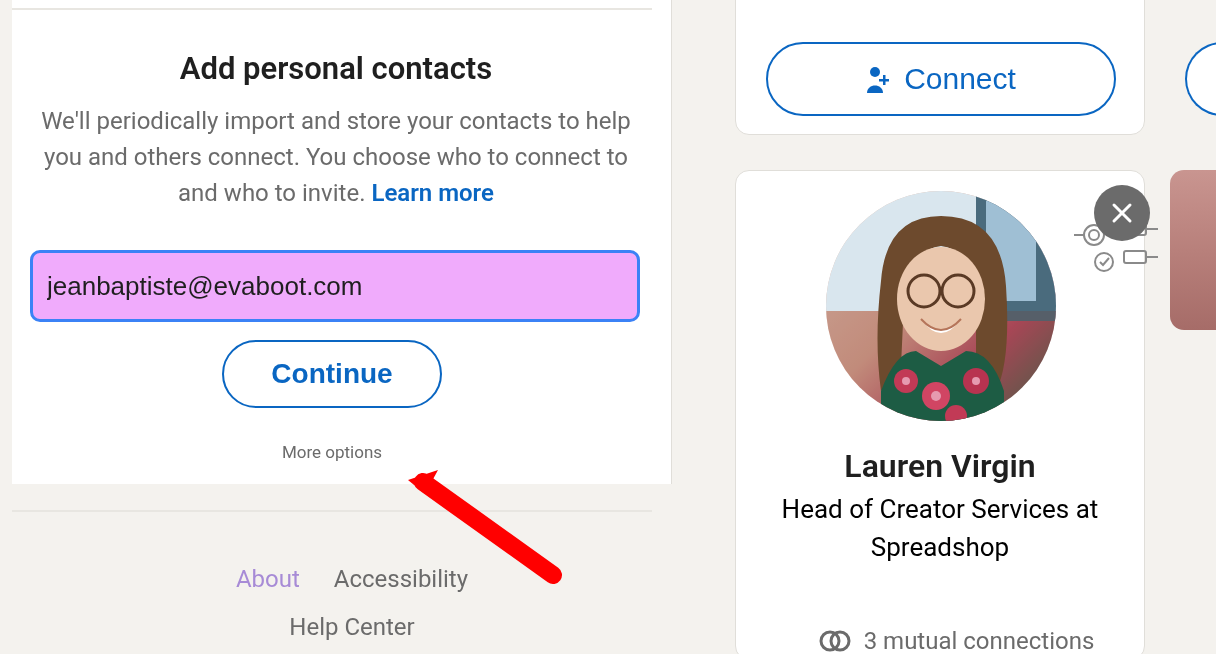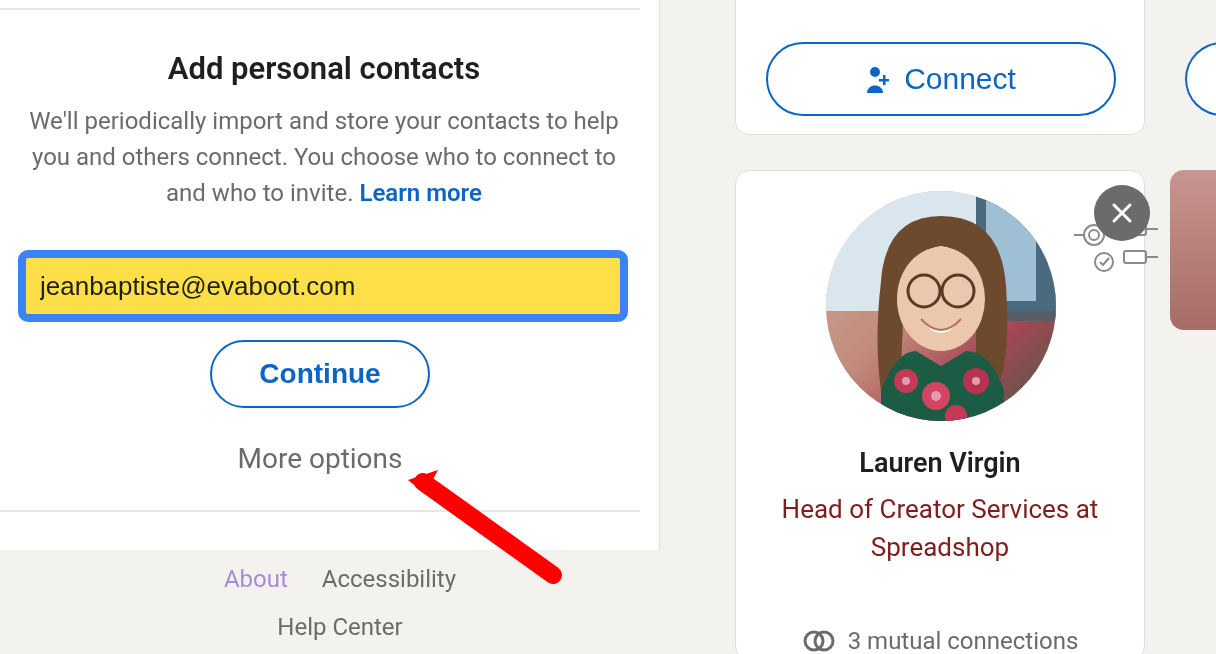--- a/index.html
+++ b/index.html
@@ -8,24 +8,24 @@
     background: #f4f2ee;
     width: 1216px;
     height: 654px;
     overflow: hidden;
     position: relative;
   }
 
   
   .left-panel {
     position: absolute;
-    left: 0;
+    left: 12px;
     top: 0;
     width: 660px;
-    height: 550px;
+    height: 484px;
     background: #ffffff;
     border-right: 1px solid #e0ded9;
   }
   .left-panel .top-border {
     position: absolute;
     top: 8px;
     left: 0;
     width: 640px;
     height: 2px;
     background: #e8e6e1;
@@ -53,26 +53,26 @@
     color: #0a66c2;
     font-weight: 600;
     cursor: pointer;
   }
   .email-input {
     position: absolute;
     top: 250px;
     left: 18px;
     width: 610px;
     height: 72px;
-    border: 8px solid #3b82f6;
+    border: 3px solid #3b82f6;
     border-radius: 10px;
     font-size: 26px;
     padding: 0 14px;
     color: #1f1f1f;
-    background: #fde047;
+    background: #f0abfc;
   }
   .continue-btn {
     position: absolute;
     top: 340px;
     left: 210px;
     width: 220px;
     height: 68px;
     border: 2px solid #0a66c2;
     border-radius: 34px;
     background: #ffffff;
@@ -80,21 +80,21 @@
     font-size: 28px;
     font-weight: 700;
     cursor: pointer;
   }
   .more-options {
     position: absolute;
     top: 442px;
     left: 0;
     width: 640px;
     text-align: center;
-    font-size: 28px;
+    font-size: 17px;
     color: #6b6b6b;
     cursor: pointer;
   }
   .divider {
     position: absolute;
     top: 510px;
     left: 0;
     width: 640px;
     height: 2px;
     background: #e8e6e1;
@@ -229,38 +229,38 @@
     right: -20px;
     width: 90px;
     height: 60px;
     z-index: 3;
   }
   .person-name {
     position: absolute;
     top: 276px;
     left: 0;
     width: 100%;
-    font-size: 27px;
+    font-size: 32px;
     font-weight: 600;
     color: #1f1f1f;
   }
   .person-title {
     position: absolute;
     top: 320px;
     left: 0;
     width: 100%;
     font-size: 26px;
-    color: #7f1d1d;
+    color: #000000;
     line-height: 1.45;
     padding: 0 20px;
   }
   .mutual-row {
     position: absolute;
     bottom: 4px;
-    left: 0;
+    left: 16px;
     width: 100%;
     font-size: 24px;
     color: #6b6b6b;
     display: flex;
     align-items: center;
     justify-content: center;
     gap: 12px;
   }
   .mutual-icon { width: 34px; height: 22px; }
 

